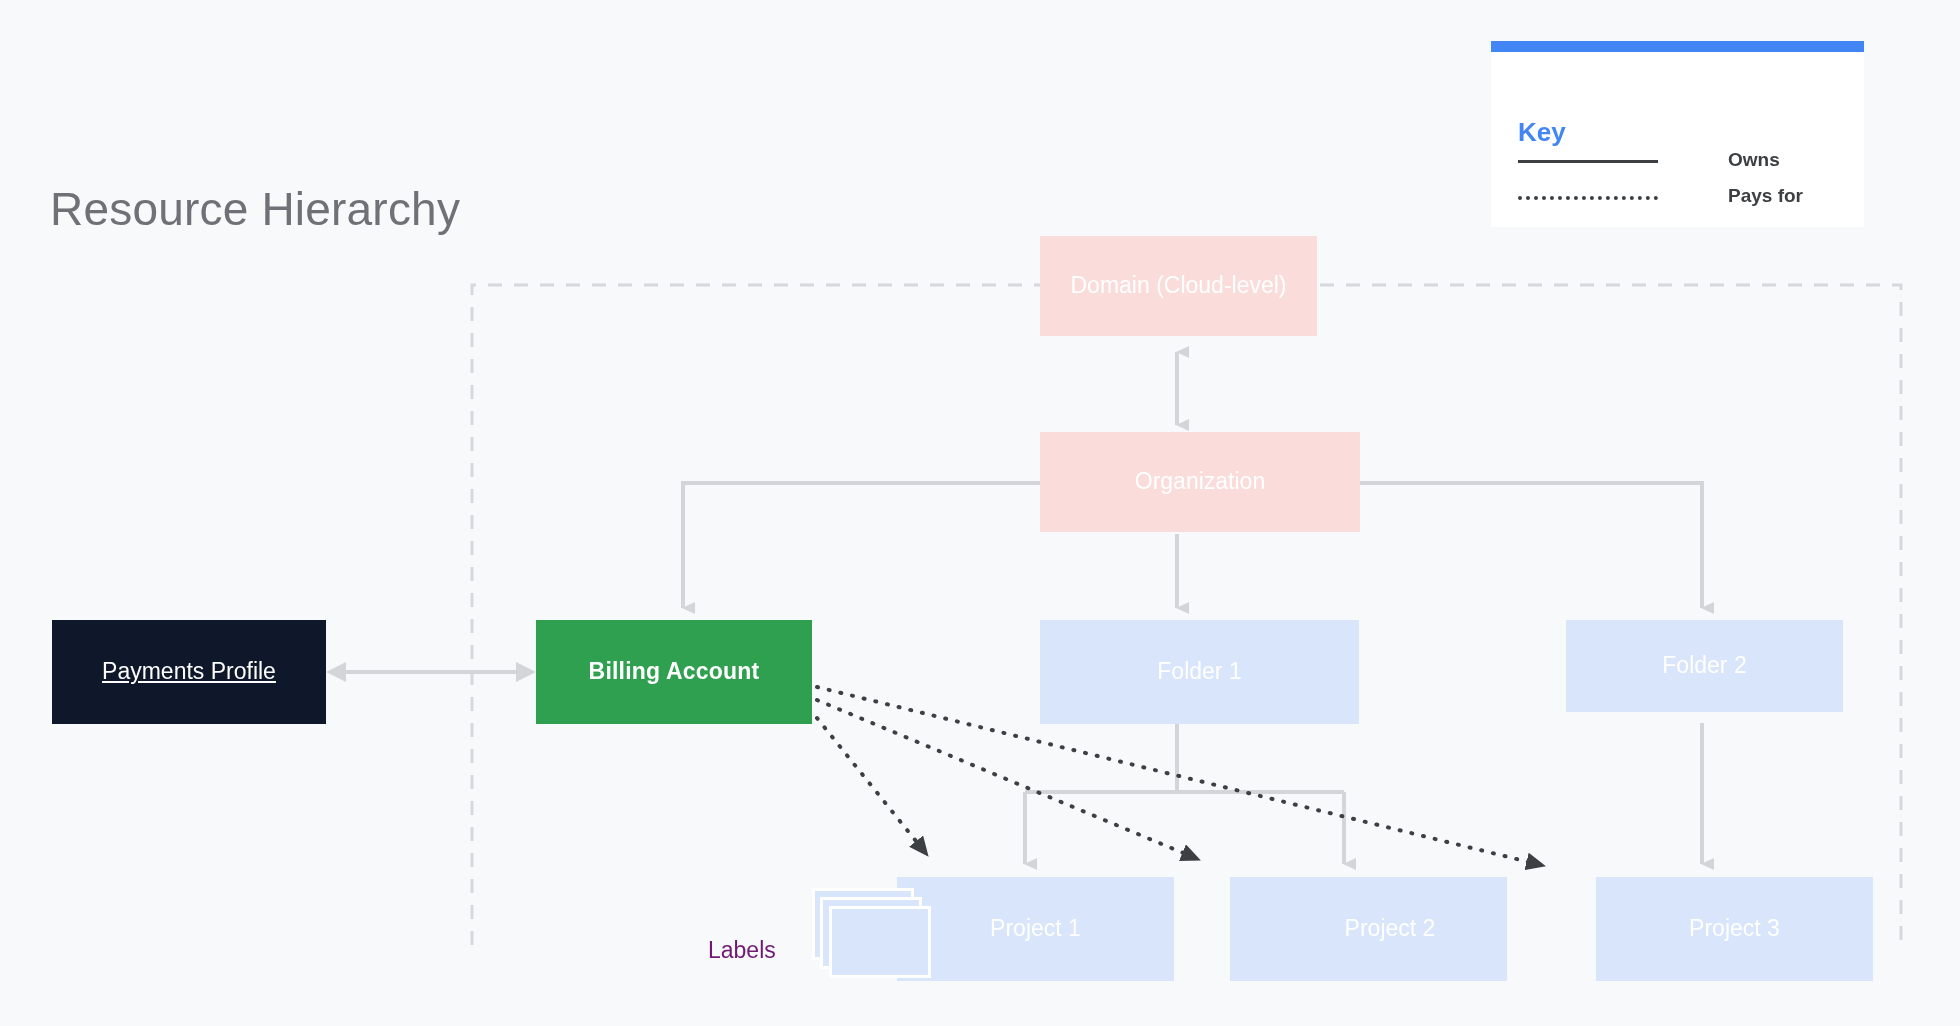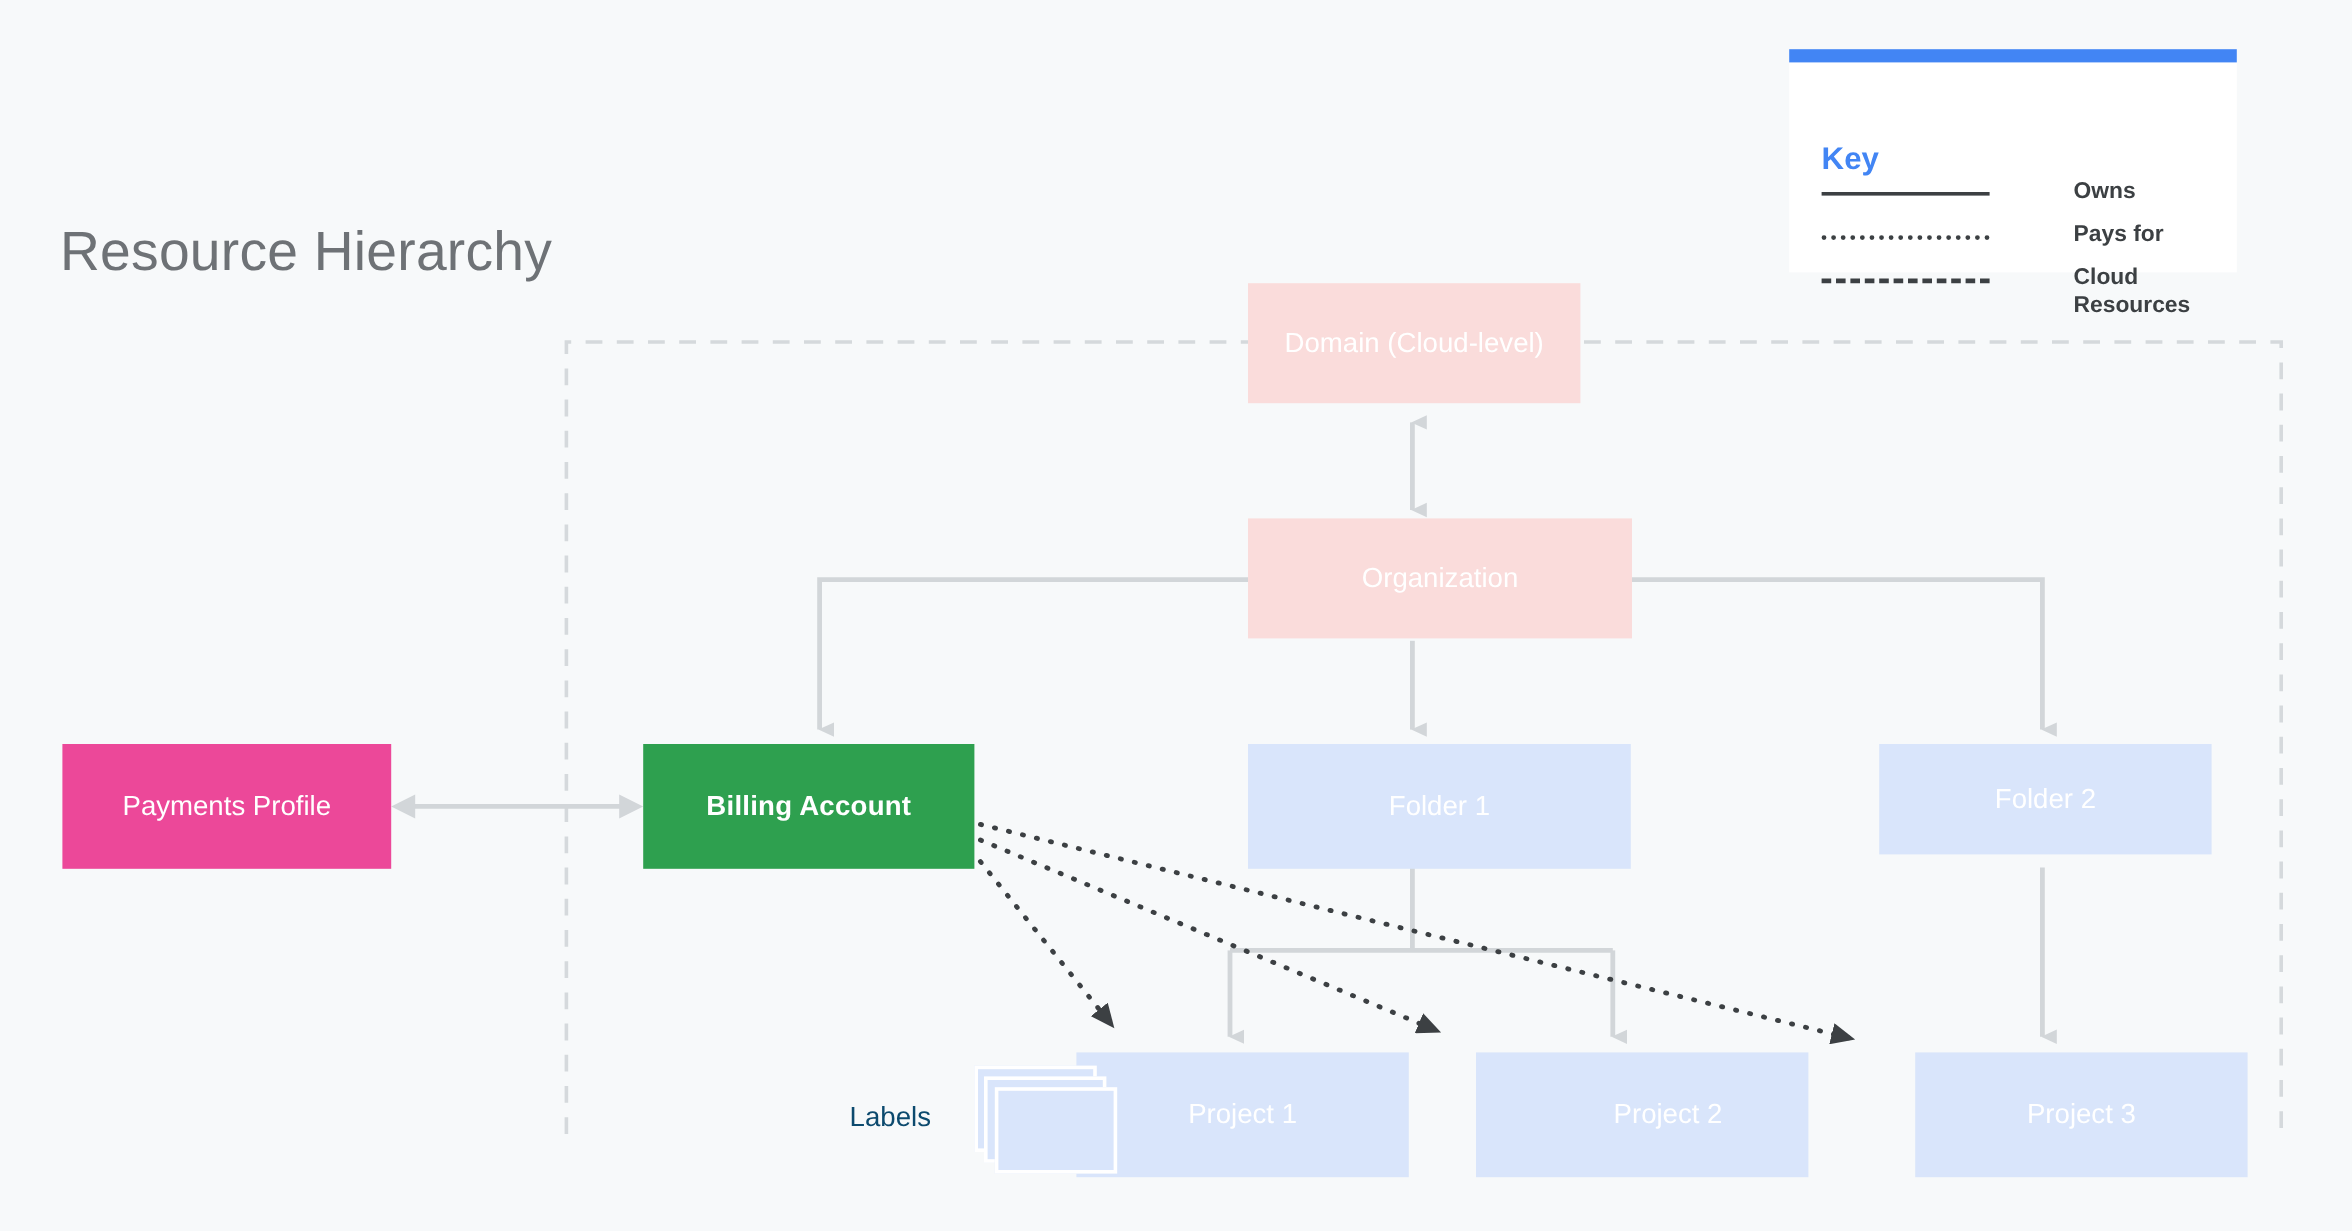--- a/index.html
+++ b/index.html
@@ -33,27 +33,28 @@
     align-items: center;
     justify-content: center;
     font-size: 23px;
     color: #ffffff;
     text-align: center;
     line-height: 1.2;
   }
   .node.pink  { background: #fadcdb; }
   .node.blue  { background: #d9e5fb; }
   .node.green { background: #2ea04f; font-weight: 700; letter-spacing: .2px; }
-  .node.cream { background: #ec4899; }
+  .node.cream { background: #0f172a; text-decoration: underline; }
 
   .labels-text {
     position: absolute;
     font-size: 23px;
-    color: #0c4a6e;
+    color: #701a75;
     white-space: nowrap;
+    margin-top: 20px;
   }
 
   .label-stack { position: absolute; }
   .label-card {
     position: absolute;
     background: #d9e5fb;
     border: 3px solid #ffffff;
   }
 
   
@@ -189,20 +190,16 @@
     <div class="key-title">Key</div>
     <div class="key-rows">
       <div class="key-row">
         <div class="key-sample solid"></div>
         <div class="key-label">Owns</div>
       </div>
       <div class="key-row">
         <div class="key-sample dotted"></div>
         <div class="key-label">Pays for</div>
       </div>
-      <div class="key-row two">
-        <div class="key-sample dashed"></div>
-        <div class="key-label" style="width:120px;">Cloud Resources</div>
-      </div>
     </div>
   </div>
 
 </div>
 
 </body></html>

